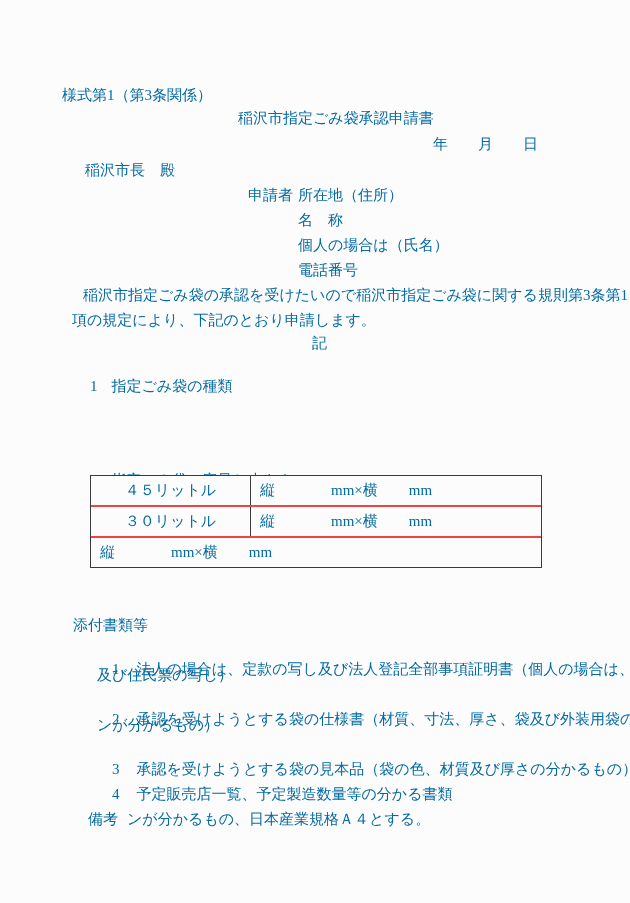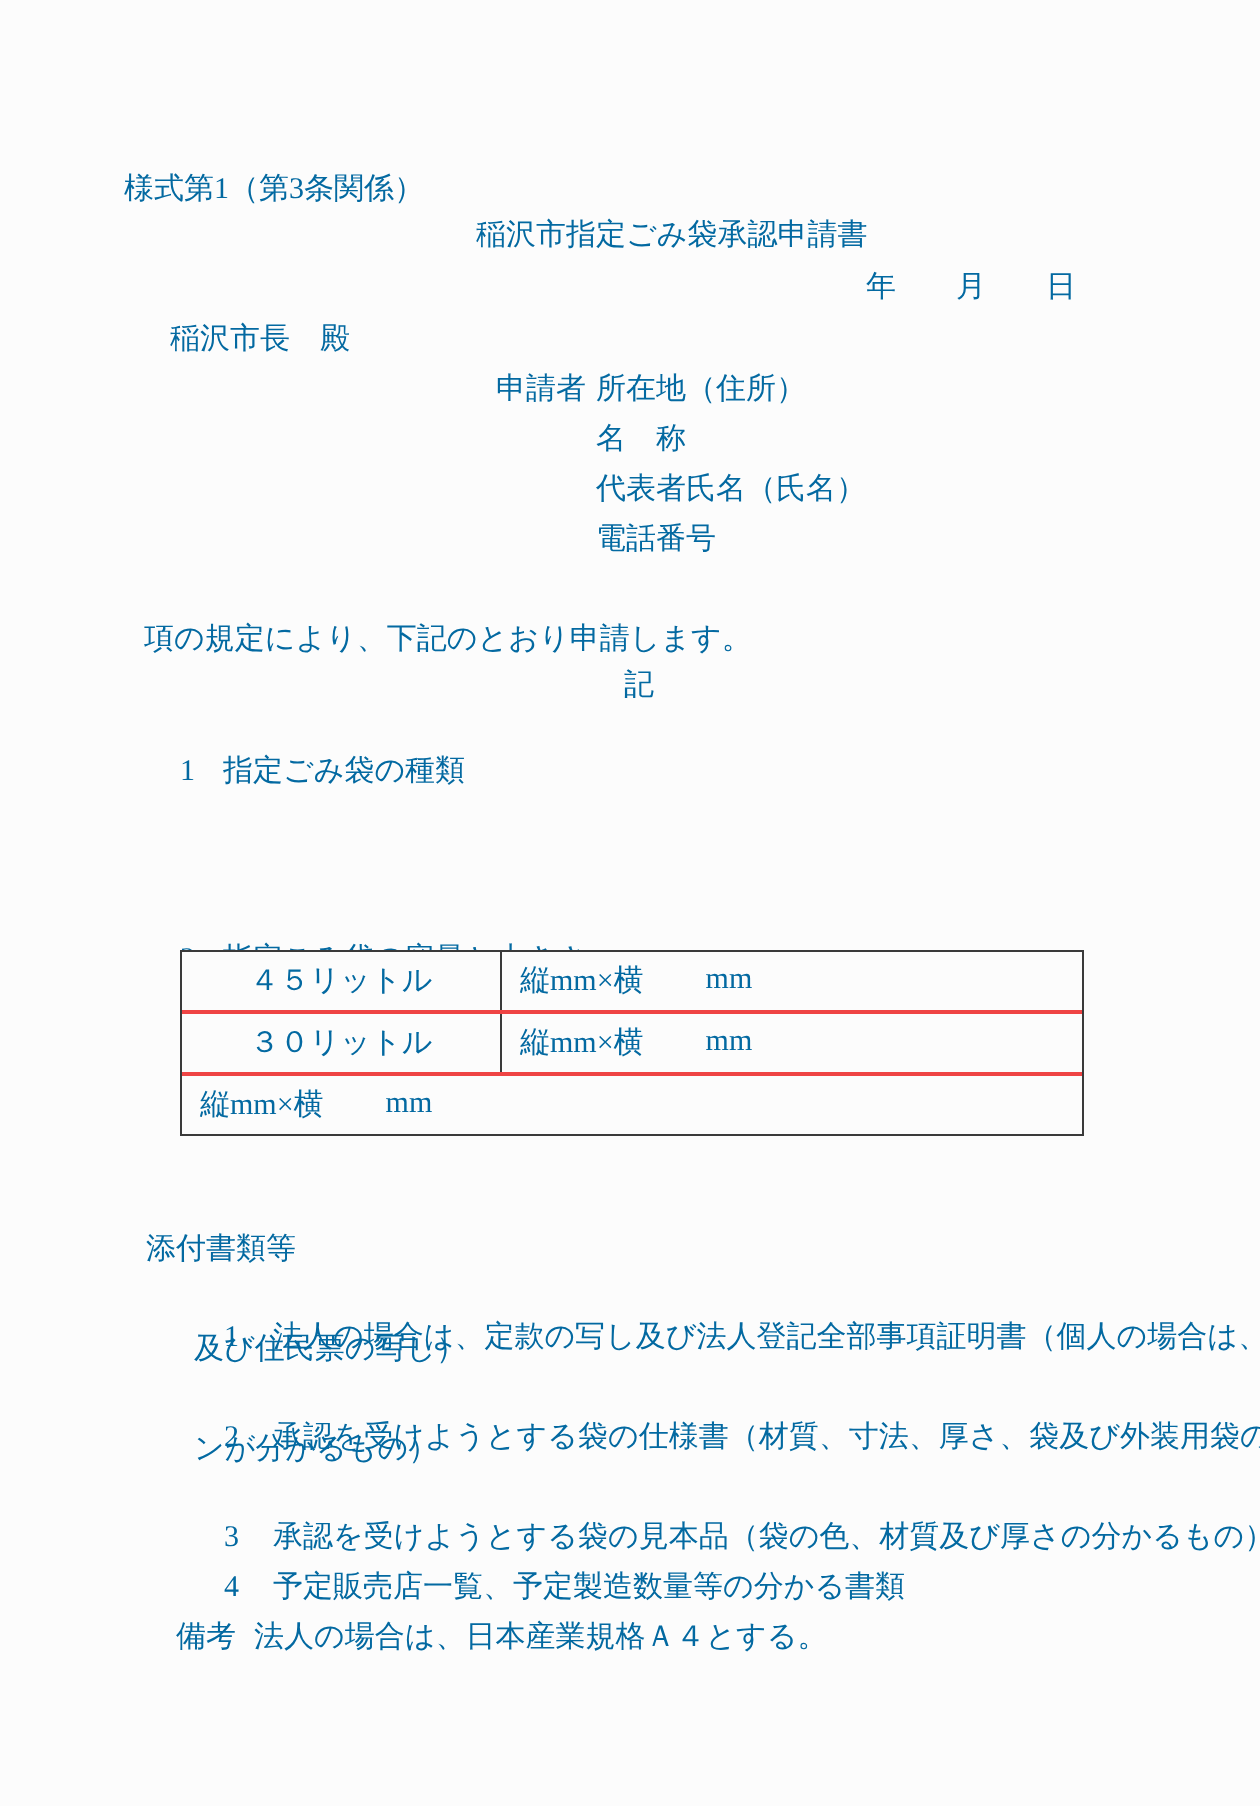--- a/index.html
+++ b/index.html
@@ -26,42 +26,43 @@
   }
   .row { display: flex; height: 29px; font-family: Liberation Serif, serif; }
   .row + .row { border-top: 2px solid #ef4444; }
   .c1 {
     width: 160px;
     box-sizing: border-box;
     border-right: 1px solid #3a3a3a;
     display: flex; align-items: center; justify-content: center;
   }
   .c2 { flex: 1; display: flex; align-items: center; padding-left: 9px; }
-  .c2 .m1 { }
+  .c2 .m1 { margin-left: 56px; }
   .c2 .m2 { margin-left: 31px; }
 </style>
 </head>
 <body>
 
 <div class="page">
 
   <div class="ln" style="left:62px; top:86px">様式第1（第3条関係）</div>
 
   <div class="ln" style="left:238px; top:109px">稲沢市指定ごみ袋承認申請書</div>
 
   <div class="ln" style="left:433px; top:135px">年　　月　　日</div>
 
   <div class="ln" style="left:85px; top:161px">稲沢市長　殿</div>
 
   <div class="ln" style="left:248px; top:186px">申請者</div>
   <div class="ln" style="left:298px; top:186px">所在地（住所）</div>
   <div class="ln" style="left:298px; top:211px">名　称</div>
-  <div class="ln" style="left:298px; top:236px">代表者氏名（氏名）</div>
+  <div class="ln" style="left:298px; top:236px">個人の場合は（氏名）</div>
   <div class="ln" style="left:298px; top:261px">電話番号</div>
 
+  <div class="ln" style="left:83px; top:286px">稲沢市指定ごみ袋の承認を受けたいので稲沢市指定ごみ袋に関する規則第3条第1</div>
   <div class="ln" style="left:72px; top:311px">項の規定により、下記のとおり申請します。</div>
 
   <div class="ln" style="left:312px; top:334px">記</div>
 
   <div class="ln" style="left:75px; top:358px">
     <span>1</span><span class="g14">指定ごみ袋の種類</span>
   </div>
 
   <div class="ln" style="left:75px; top:452px">
     <span>2</span><span class="g14">指定ごみ袋の容量と大きさ</span>
@@ -107,16 +108,16 @@
 
   <div class="ln" style="left:97px; top:741px">
     <span>3</span><span class="g17">承認を受けようとする袋の見本品（袋の色、材質及び厚さの分かるもの）</span>
   </div>
 
   <div class="ln" style="left:97px; top:766px">
     <span>4</span><span class="g17">予定販売店一覧、予定製造数量等の分かる書類</span>
   </div>
 
   <div class="ln" style="left:73px; top:791px">
-    <span>備考</span><span class="g9">法人の場合は、日本産業規格Ａ４とする。</span>
+    <span>備考</span><span class="g9">ンが分かるもの、日本産業規格Ａ４とする。</span>
   </div>
 
 </div>
 
 </body></html>

